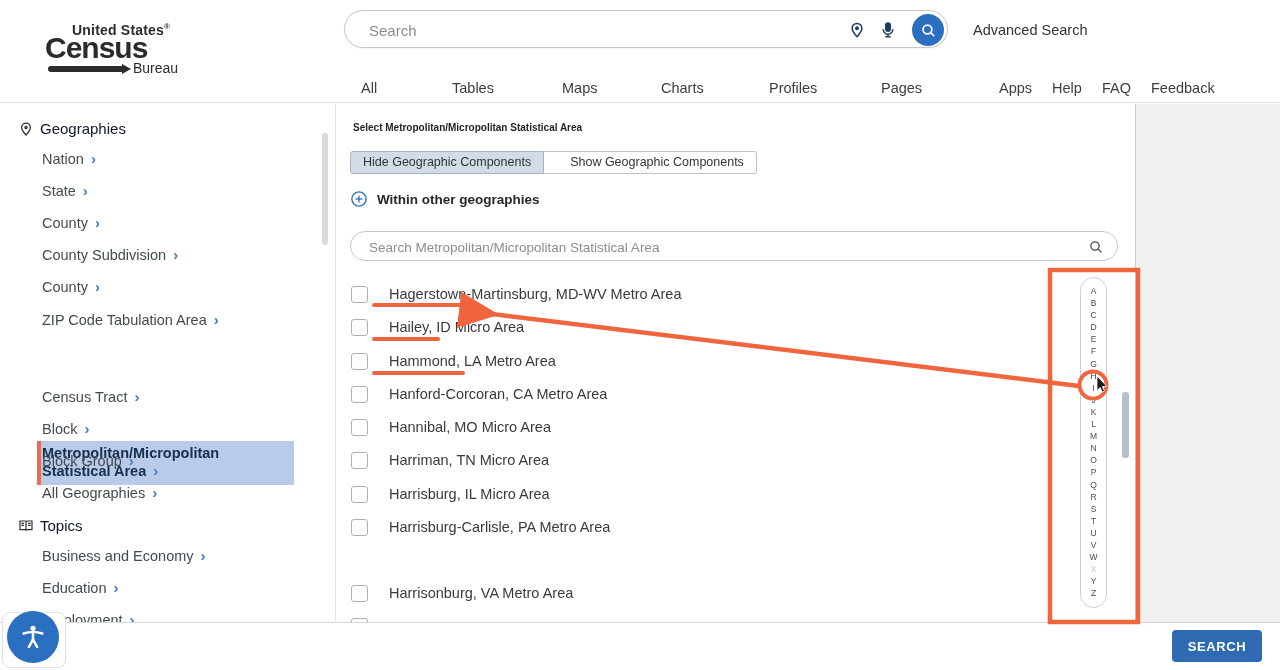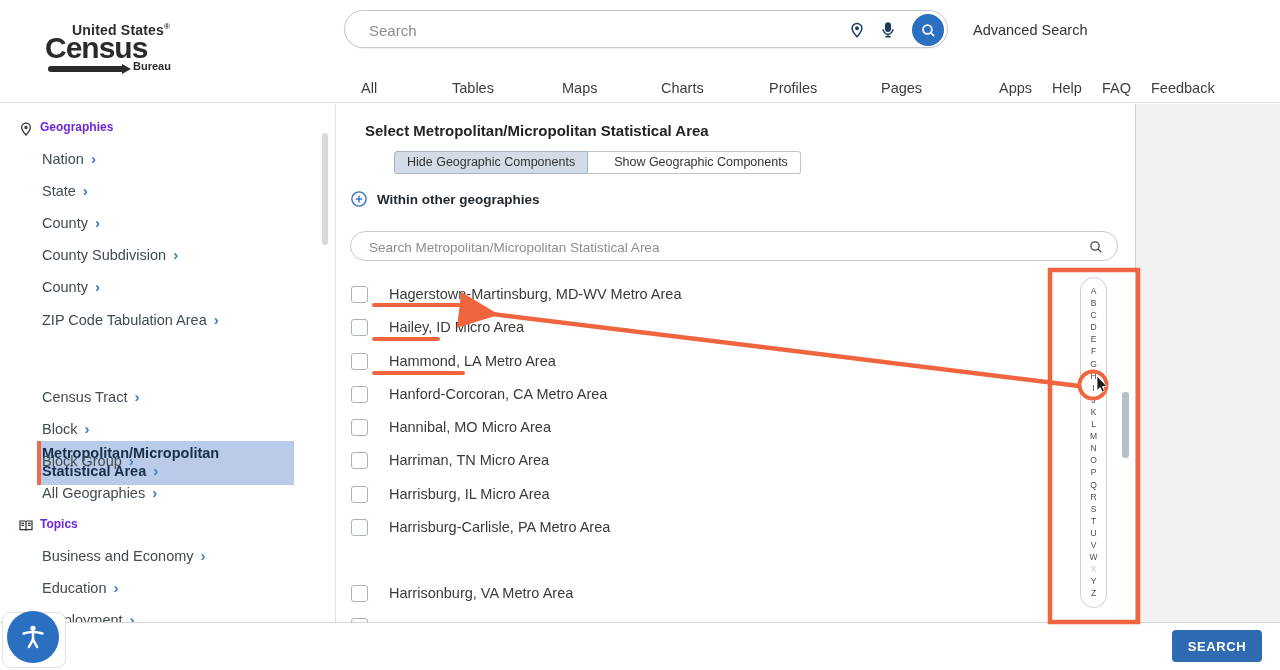--- a/index.html
+++ b/index.html
@@ -7,46 +7,46 @@
   #app { position:relative; width:1280px; height:670px; overflow:hidden; background:#fff; }
 
   
   #header { position:absolute; left:0; top:0; width:1280px; height:103px; background:#fff; border-bottom:1px solid #e1e1e1; z-index:2; }
   .logo { position:absolute; left:45px; top:22px; color:#2b2b2d; }
   .logo-top { position:absolute; left:27px; top:0; font-size:14px; font-weight:bold; letter-spacing:.2px; white-space:nowrap; }
   .logo-reg { font-size:8px; vertical-align:super; }
   .logo-name { position:absolute; left:0; top:9px; font-size:30px; font-weight:800; letter-spacing:-1px; }
   .logo-bar { position:absolute; left:3px; top:44px; width:76px; height:6px; background:#2b2b2d; border-radius:3px; }
   .logo-bar:after { content:""; position:absolute; right:-7px; top:-2px; border-left:9px solid #2b2b2d; border-top:5px solid transparent; border-bottom:5px solid transparent; }
-  .logo-sub { position:absolute; left:88px; top:38px; font-size:11px; font-weight:bold; }
+  .logo-sub { position:absolute; left:88px; top:38px; font-size:14px; font-weight:normal; }
 
   .search-pill { position:absolute; left:344px; top:10px; width:604px; height:38px; border:1px solid #c8c8c8; border-radius:19px; background:#fff; box-shadow:0 1px 2px rgba(0,0,0,.06); }
   .search-pill input { position:absolute; left:24px; top:8px; width:460px; height:22px; border:none; outline:none; font-size:15px; color:#444; font-family:"Liberation Sans",sans-serif; }
   .search-pill input::placeholder { color:#8b8b8b; }
   .pill-icon { position:absolute; top:10px; width:18px; height:18px; cursor:pointer; }
   .icon-pin-h { left:503px; } .icon-mic-h { left:534px; }
   .search-go { position:absolute; left:567px; top:3px; width:32px; height:32px; border-radius:50%; background:#2a6fc0; display:flex; align-items:center; justify-content:center; cursor:pointer; }
   .adv-search { position:absolute; left:973px; top:22px; font-size:14.5px; color:#333; cursor:pointer; }
 
   .tab { position:absolute; top:80px; font-size:14.5px; color:#3d3d3d; cursor:pointer; }
 
   
   #sidebar { position:absolute; left:0; top:104px; width:336px; height:518px; background:#fff; border-right:1px solid #e3e3e3; z-index:1; }
-  .side-head { position:absolute; left:40px; font-size:12px; font-weight:bold; color:#6d28d9; }
+  .side-head { position:absolute; left:40px; font-size:15px; font-weight:normal; color:#0f172a; }
   .side-item { position:absolute; left:42px; font-size:14.5px; color:#414b52; cursor:pointer; white-space:nowrap; }
   .chev { color:#3f7ec0; font-size:15px; font-weight:bold; margin-left:7px; }
   .selected-geo { position:absolute; left:37px; top:337px; width:257px; min-height:41px; background:#b9cbe8; border-left:4px solid #f2684a; padding:3px 8px 5px 1px; cursor:pointer; }
   .selected-geo .sel-label { font-size:14.5px; font-weight:bold; color:#17304a; line-height:17px; display:inline; }
   .side-icon { position:absolute; left:18px; width:16px; height:16px; }
   .side-scroll { position:absolute; left:322px; top:29px; width:6px; height:112px; background:#dadada; border-radius:3px; }
 
   
   #content { position:absolute; left:337px; top:104px; width:798px; height:518px; background:#fff; }
-  .main-title { position:absolute; left:28px; top:18px; font-size:15px; font-weight:bold; color:#212529; }
-  .toggle-wrap { position:absolute; left:13px; top:47px; display:flex; cursor:pointer;margin-left:44px; }
+  .main-title { position:absolute; left:16px; top:18px; font-size:10px; font-weight:bold; color:#212529; }
+  .toggle-wrap { position:absolute; left:13px; top:47px; display:flex; cursor:pointer; }
   .toggle-btn { height:23px; line-height:21px; padding:0 12px; font-size:12.5px; color:#333; border:1px solid #c2c2c2; background:#fff; }
   .toggle-btn.active { background:#d3dce6; border-color:#a4b4c4; }
   .toggle-btn:first-child { border-radius:3px 0 0 3px; }
   .toggle-btn:last-child { border-radius:0 3px 3px 0; border-left:none;padding-left:26px; }
   .within-row { position:absolute; left:13px; top:86px; display:flex; align-items:center; cursor:pointer;text-align:center; }
   .within-row .lbl { font-size:13.5px; font-weight:bold; color:#24292e; margin-left:9px; }
   .inner-search { position:absolute; left:13px; top:127px; width:768px; height:30px; border:1px solid #c8c8c8; border-radius:15px; background:#fff; }
   .inner-search input { position:absolute; left:18px; top:5px; width:680px; height:20px; border:none; outline:none; font-size:13.5px; color:#444; font-family:"Liberation Sans",sans-serif; }
   .inner-search input::placeholder { color:#8d8d8d; }
   .inner-search .mag { position:absolute; right:13px; top:7px; width:16px; height:16px; }

